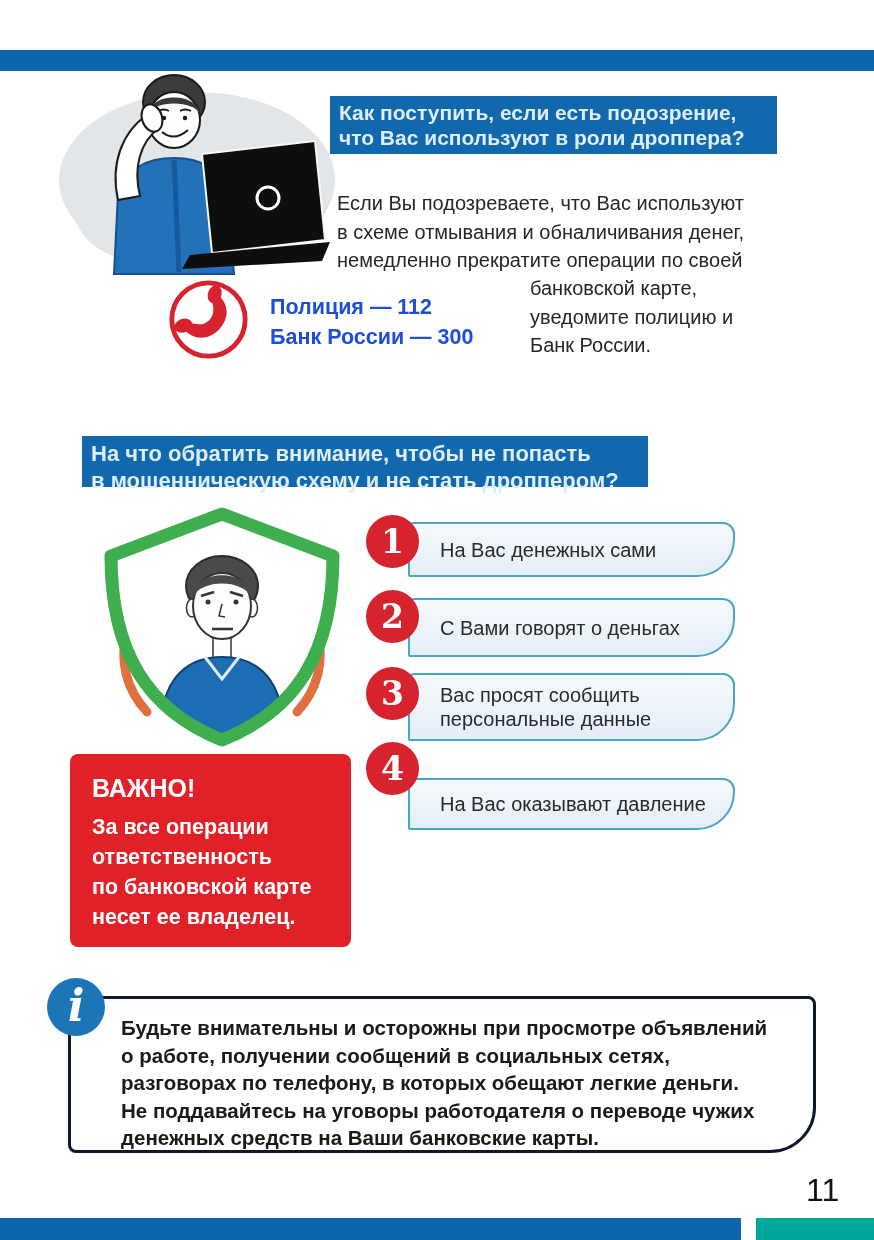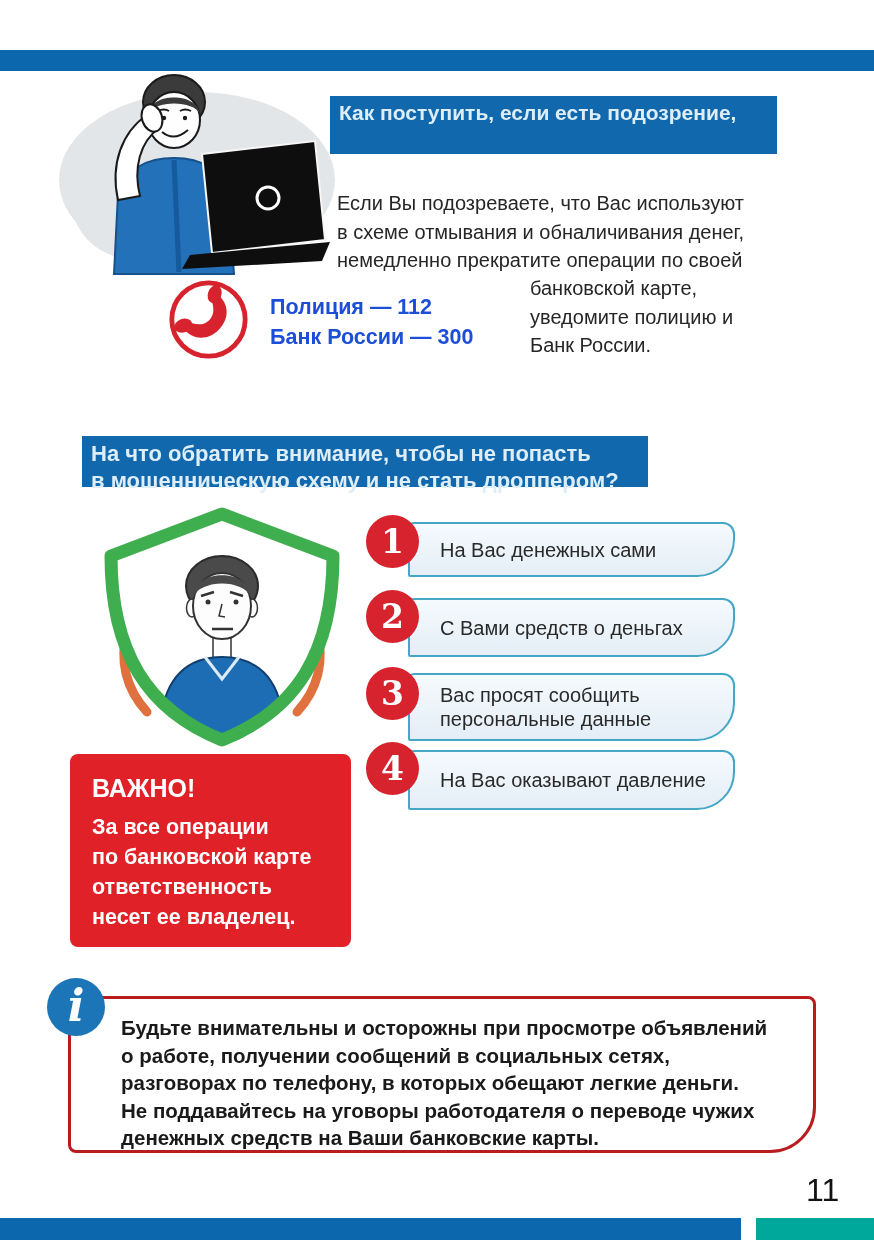--- a/index.html
+++ b/index.html
@@ -35,31 +35,31 @@
   .step-circle{position:absolute;left:366px;width:53px;height:53px;border-radius:50%;
                background:#d6232e;color:#ffffff;display:flex;align-items:center;justify-content:center;
                font-family:"DejaVu Serif",serif;font-weight:bold;font-size:33px;z-index:2;}
   .step-box{position:absolute;left:408px;width:327px;box-sizing:border-box;
             background:linear-gradient(#f5fafd,#e4eef7);
             border:2px solid #46a6c6;border-radius:6px 12px 38px 2px;
             display:flex;align-items:center;padding-left:30px;padding-right:18px;
             font-size:20px;line-height:1.2;color:#2a2a2a;z-index:1;}
   .c1{top:503px;} .c2{top:578px;} .c3{top:655px;} .c4{top:730px;}
   .b1{top:510px;height:55px;} .b2{top:586px;height:59px;}
-  .b3{top:661px;height:68px;} .b4{top:738px;height:60px;}
+  .b3{top:661px;height:68px;} .b4{top:766px;height:52px;}
 
   
   .important-box{position:absolute;left:70px;top:742px;width:281px;height:193px;background:#e02128;
                  color:#ffffff;box-sizing:border-box;padding:20px 16px 0 22px;border-radius:8px;}
   .important-box .t{font-size:25px;font-weight:bold;margin-bottom:9px;}
   .important-box .l{font-size:21.5px;font-weight:bold;line-height:30px;white-space:nowrap;}
 
   
   .info-box{position:absolute;left:68px;top:984px;width:748px;height:157px;box-sizing:border-box;
-            background:#ffffff;border:3px solid #b91c1c;border-radius:6px 8px 46px 8px;
+            background:#ffffff;border:3px solid #0f172a;border-radius:6px 8px 46px 8px;
             padding:15px 14px 0 50px;font-size:20.5px;font-weight:bold;line-height:27.6px;color:#1a1a1a;z-index:1;}
   .info-box div{white-space:nowrap;}
   .info-icon{position:absolute;left:47px;top:966px;width:58px;height:58px;border-radius:50%;
              background:#1c75b7;color:#ffffff;display:flex;align-items:center;justify-content:center;
              font-family:"DejaVu Serif",serif;font-style:italic;font-weight:bold;font-size:44px;
              z-index:2;padding-bottom:4px;box-sizing:border-box;}
 
   .page-number{position:absolute;left:806px;top:1160px;font-size:32px;color:#121212;font-weight:400;}
 </style>
 </head>
@@ -88,20 +88,21 @@
     <path d="M66,138 C58,102 70,70 95,53 L107,66 C88,80 81,106 88,134 Z" fill="#ffffff" stroke="#1a1a1a" stroke-width="2"></path>
     <ellipse cx="100" cy="56" rx="10" ry="14" fill="#ffffff" stroke="#1a1a1a" stroke-width="2" transform="rotate(-18 100 56)"></ellipse>
 
     <path d="M150,92 L263,79 L273,178 L160,191 Z" fill="#0e0e0e" stroke="#f7f7f7" stroke-width="2"></path>
     <circle cx="216" cy="136" r="11" fill="none" stroke="#ffffff" stroke-width="3"></circle>
     <path d="M138,193 L278,180 L270,199 L130,207 Z" fill="#0e0e0e"></path>
   </svg>
 
   <div class="blue-header hdr1">
     <div>Как поступить, если есть подозрение,</div>
+    <div>что Вас используют в роли дроппера?</div>
   </div>
 
   <div class="para">
     <div>Если Вы подозреваете, что Вас используют</div>
     <div>в схеме отмывания и обналичивания денег,</div>
     <div>немедленно прекратите операции по своей</div>
   </div>
   <div class="para-cont">
     <div>банковской карте,</div>
     <div>уведомите полицию и</div>
@@ -158,38 +159,38 @@
     <path d="M129,12 L240,54 C240,150 204,208 129,238 C54,208 18,150 18,54 Z" fill="none" stroke="#3fae4e" stroke-width="13" stroke-linejoin="round"></path>
   </svg>
 
   <div class="step-circle c1">1</div>
   <div class="step-box b1">
     <span>На Вас денежных сами</span>
   </div>
 
   <div class="step-circle c2">2</div>
   <div class="step-box b2">
-    <span>С Вами средств о деньгах</span>
+    <span>С Вами говорят о деньгах</span>
   </div>
 
   <div class="step-circle c3">3</div>
   <div class="step-box b3">
     <span>Вас просят сообщить персональные данные</span>
   </div>
 
   <div class="step-circle c4">4</div>
   <div class="step-box b4">
     <span>На Вас оказывают давление</span>
   </div>
 
   <div class="important-box">
     <div class="t">ВАЖНО!</div>
     <div class="l">За все операции</div>
+    <div class="l">ответственность</div>
     <div class="l">по банковской карте</div>
-    <div class="l">ответственность</div>
     <div class="l">несет ее владелец.</div>
   </div>
 
   <div class="info-icon">i</div>
   <div class="info-box">
     <div>Будьте внимательны и осторожны при просмотре объявлений</div>
     <div>о работе, получении сообщений в социальных сетях,</div>
     <div>разговорах по телефону, в которых обещают легкие деньги.</div>
     <div>Не поддавайтесь на уговоры работодателя о переводе чужих</div>
     <div>денежных средств на Ваши банковские карты.</div>

